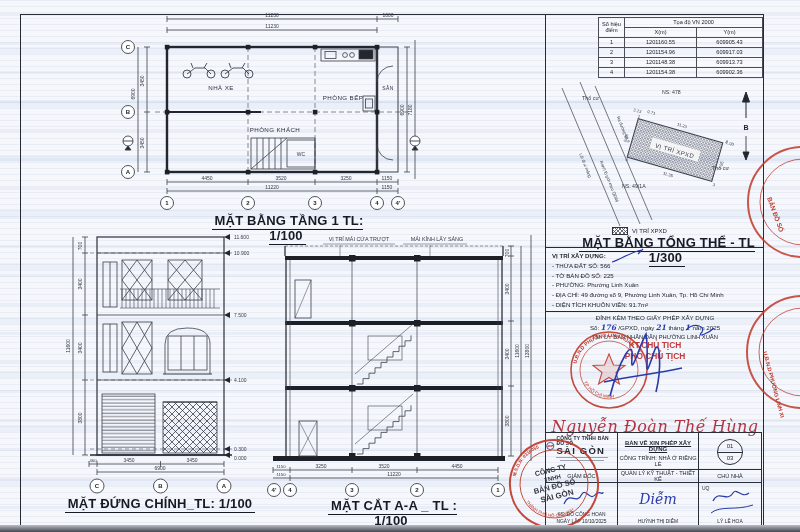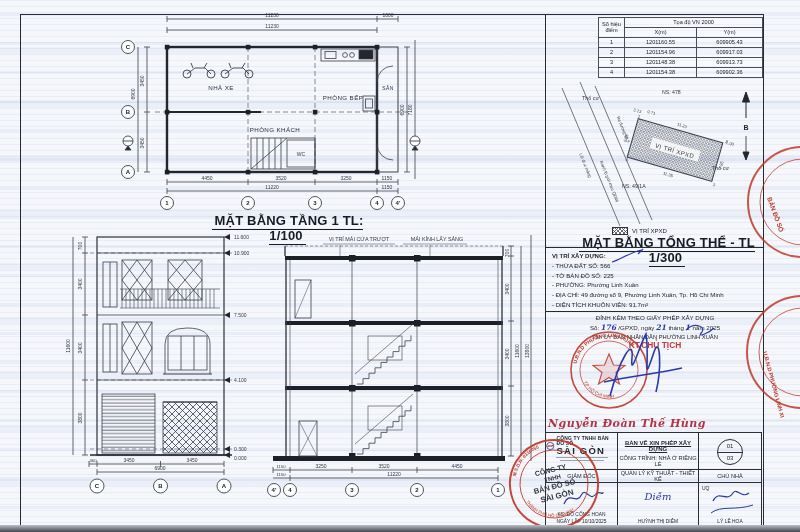--- a/index.html
+++ b/index.html
@@ -35,22 +35,22 @@
 
   .binfo { position:absolute; left:552px; top:251px; width:208px; font-size:6.1px; line-height:1.6; color:#23262e; }
   .binfo .hd { font-weight:bold; }
 
   .permit { position:absolute; left:548px; top:314px; width:214px; text-align:center; color:#23262e; }
   .permit .l1 { font-size:6.2px; }
   .permit .l2 { font-size:6.2px; margin-top:2px; }
   .permit .l3 { font-size:5.8px; margin-top:2px; }
   .permit .red { color:#c23a3c; font-weight:bold; font-size:8.4px; line-height:1.25; }
   .hand { color:#2a3aa8; font-family:"DejaVu Serif", serif; font-style:italic; font-weight:bold; font-size:7.5px;text-align:center; }
-  .signer { position:absolute; left:548px; top:417px; width:214px; text-align:left;
-    color:#b23442; font-family:"DejaVu Serif", serif; font-style:italic; font-weight:bold; font-size:11px; letter-spacing:.5px; }
+  .signer { position:absolute; left:548px; top:417px; width:214px; text-align:center;
+    color:#b23442; font-family:"DejaVu Serif", serif; font-style:italic; font-weight:normal; font-size:16px; letter-spacing:.5px; }
 
   .tb { position:absolute; left:545px; top:432px; width:217px; height:95px; font-size:5.6px; color:#1f232c; }
   .tb .cell { position:absolute; border:.9px solid #2a2e37; }
   .tb .role { display:flex; align-items:center; justify-content:center; text-align:center; font-size:5.6px; }
   .tb .nm { position:absolute; left:0; right:0; bottom:2px; text-align:center; font-size:4.9px; }
   .tb .nm2 { position:absolute; left:0; right:0; bottom:9px; text-align:center; font-size:4.9px; }
   .co1 { font-size:4.9px; font-weight:bold; letter-spacing:.2px; }
   .co2 { font-size:9.5px; font-weight:bold; letter-spacing:1.2px; line-height:1; }
   .addr-line { height:1px; background:#9aa0ab; margin:1.5px auto 0; }
   .sheet-circle { position:absolute; left:50%; top:19px; transform:translate(-50%,-50%);
@@ -327,20 +327,21 @@
     <text class="dim" x="22" y="186" text-anchor="middle" transform="rotate(-90 22 186)">3800</text>
     <text class="dim" x="10" y="114" text-anchor="middle" transform="rotate(-90 10 114)">11600</text>
     <text class="dim4" x="33" y="230" text-anchor="middle">460</text>
     <text class="dim" x="69" y="230" text-anchor="middle">3450</text>
     <text class="dim" x="132" y="230" text-anchor="middle">3450</text>
     <text class="dim" x="100" y="238" text-anchor="middle">6900</text>
     <text class="axis" x="37" y="256.2" text-anchor="middle">C</text>
     <text class="axis" x="100.5" y="256.2" text-anchor="middle">B</text>
     <text class="axis" x="164" y="256.2" text-anchor="middle">A</text>
   </svg>
+  <div class="dwg-title" style="left:60px; top:496px; width:200px"><span>MẶT ĐỨNG CHÍNH_TL: 1/100</span></div>
 
   <svg class="abs" style="left:265px; top:225px" width="280" height="272" viewBox="0 0 280 272">
     <g stroke="#3a3f4a" stroke-width="0.8" fill="none">
 
       <line x1="58" y1="19" x2="130" y2="19" stroke-width="0.5"></line>
       <line x1="138" y1="19" x2="202" y2="19" stroke-width="0.5"></line>
       <line x1="75" y1="20" x2="75" y2="31" stroke-width="0.5"></line>
       <line x1="165" y1="20" x2="165" y2="31" stroke-width="0.5"></line>
 
       <g fill="#1d2026" stroke="none">
@@ -424,20 +425,21 @@
     <text class="dim" x="119" y="243" text-anchor="middle">3520</text>
     <text class="dim" x="192" y="243" text-anchor="middle">4450</text>
     <text class="dim4" x="16" y="251" text-anchor="middle">1150</text>
     <text class="dim" x="129" y="251" text-anchor="middle">11220</text>
     <text class="axis" x="9" y="267.2" text-anchor="middle">4'</text>
     <text class="axis" x="25" y="267.2" text-anchor="middle">4</text>
     <text class="axis" x="87" y="267.2" text-anchor="middle">3</text>
     <text class="axis" x="152" y="267.2" text-anchor="middle">2</text>
     <text class="axis" x="233" y="267.2" text-anchor="middle">1</text>
   </svg>
+  <div class="dwg-title" style="left:310px; top:498px; width:165px"><span>MẶT CẮT A-A _ TL : 1/100</span></div>
 
   <table class="coord-table">
     <tbody>
         <tr>
       <th rowspan="2" style="width:26px">Số hiệu điểm</th>
       <th colspan="2">Tọa độ VN 2000</th>
     </tr>
     <tr>
       <th>X(m)</th>
       <th>Y(m)</th>
@@ -531,20 +533,21 @@
       <span>Số:</span>
       <span class="hand">176</span>
       <span>/GPXD, ngày</span>
       <span class="hand">21</span>
       <span>tháng</span>
       <span class="hand">1</span>
       <span>năm 2025</span>
     </div>
     <div class="l3">TM. ỦY BAN NHÂN DÂN PHƯỜNG LINH XUÂN</div>
     <div class="red">KT.CHỦ TỊCH</div>
+    <div class="red">PHÓ CHỦ TỊCH</div>
   </div>
 
   <svg class="abs" style="left:560px; top:324px" width="110" height="92" viewBox="0 0 110 92">
     <defs>
       <path id="arcT" d="M16 46 A 33 33 0 0 1 82 46"></path>
       <path id="arcB" d="M21 46 A 28 28 0 0 0 77 46"></path>
     </defs>
     <g stroke="#c0392b" fill="none" opacity="0.9">
       <circle cx="49" cy="46" r="38" stroke-width="1.6"></circle>
       <circle cx="49" cy="46" r="29" stroke-width="0.8"></circle>
@@ -599,21 +602,21 @@
     <div class="cell role" style="left:153px; top:37px; width:64px; height:14px">CHỦ NHÀ</div>
 
     <div class="cell" style="left:0; top:50px; width:73px; height:45px">
       <svg class="abs" style="left:14px; top:3px" width="46" height="22" viewBox="0 0 46 22">
         <path d="M4 18 C10 4 16 20 22 8 C26 2 30 16 36 8 C40 4 43 10 43 6" stroke="#2a3aa8" stroke-width="1.2" fill="none"></path>
       </svg>
       <div class="nm2">KS. ĐỖ CÔNG HOAN</div>
       <div class="nm">NGÀY LẬP 10/10/2025</div>
     </div>
     <div class="cell" style="left:72px; top:50px; width:82px; height:45px">
-      <div style="text-align:center; margin-top:8px; color:#2a3aa8; font-family:'DejaVu Serif',serif; font-style:italic; font-size:10px">Diễm</div>
+      <div style="text-align:center; margin-top:8px; color:#2a3aa8; font-family:'DejaVu Serif',serif; font-style:italic; font-size:14px">Diễm</div>
       <div class="nm">HUỲNH THỊ DIỄM</div>
     </div>
     <div class="cell" style="left:153px; top:50px; width:64px; height:45px">
       <div class="uq">UQ</div>
       <svg class="abs" style="left:8px; top:4px" width="50" height="30" viewBox="0 0 50 30">
         <path d="M6 14 C12 2 20 16 26 6 C30 0 34 12 42 6" stroke="#2a3aa8" stroke-width="1.2" fill="none"></path>
         <path d="M4 26 C14 18 28 24 46 18" stroke="#2a3aa8" stroke-width="1" fill="none"></path>
       </svg>
       <div class="nm">LÝ LÊ HOA</div>
     </div>

